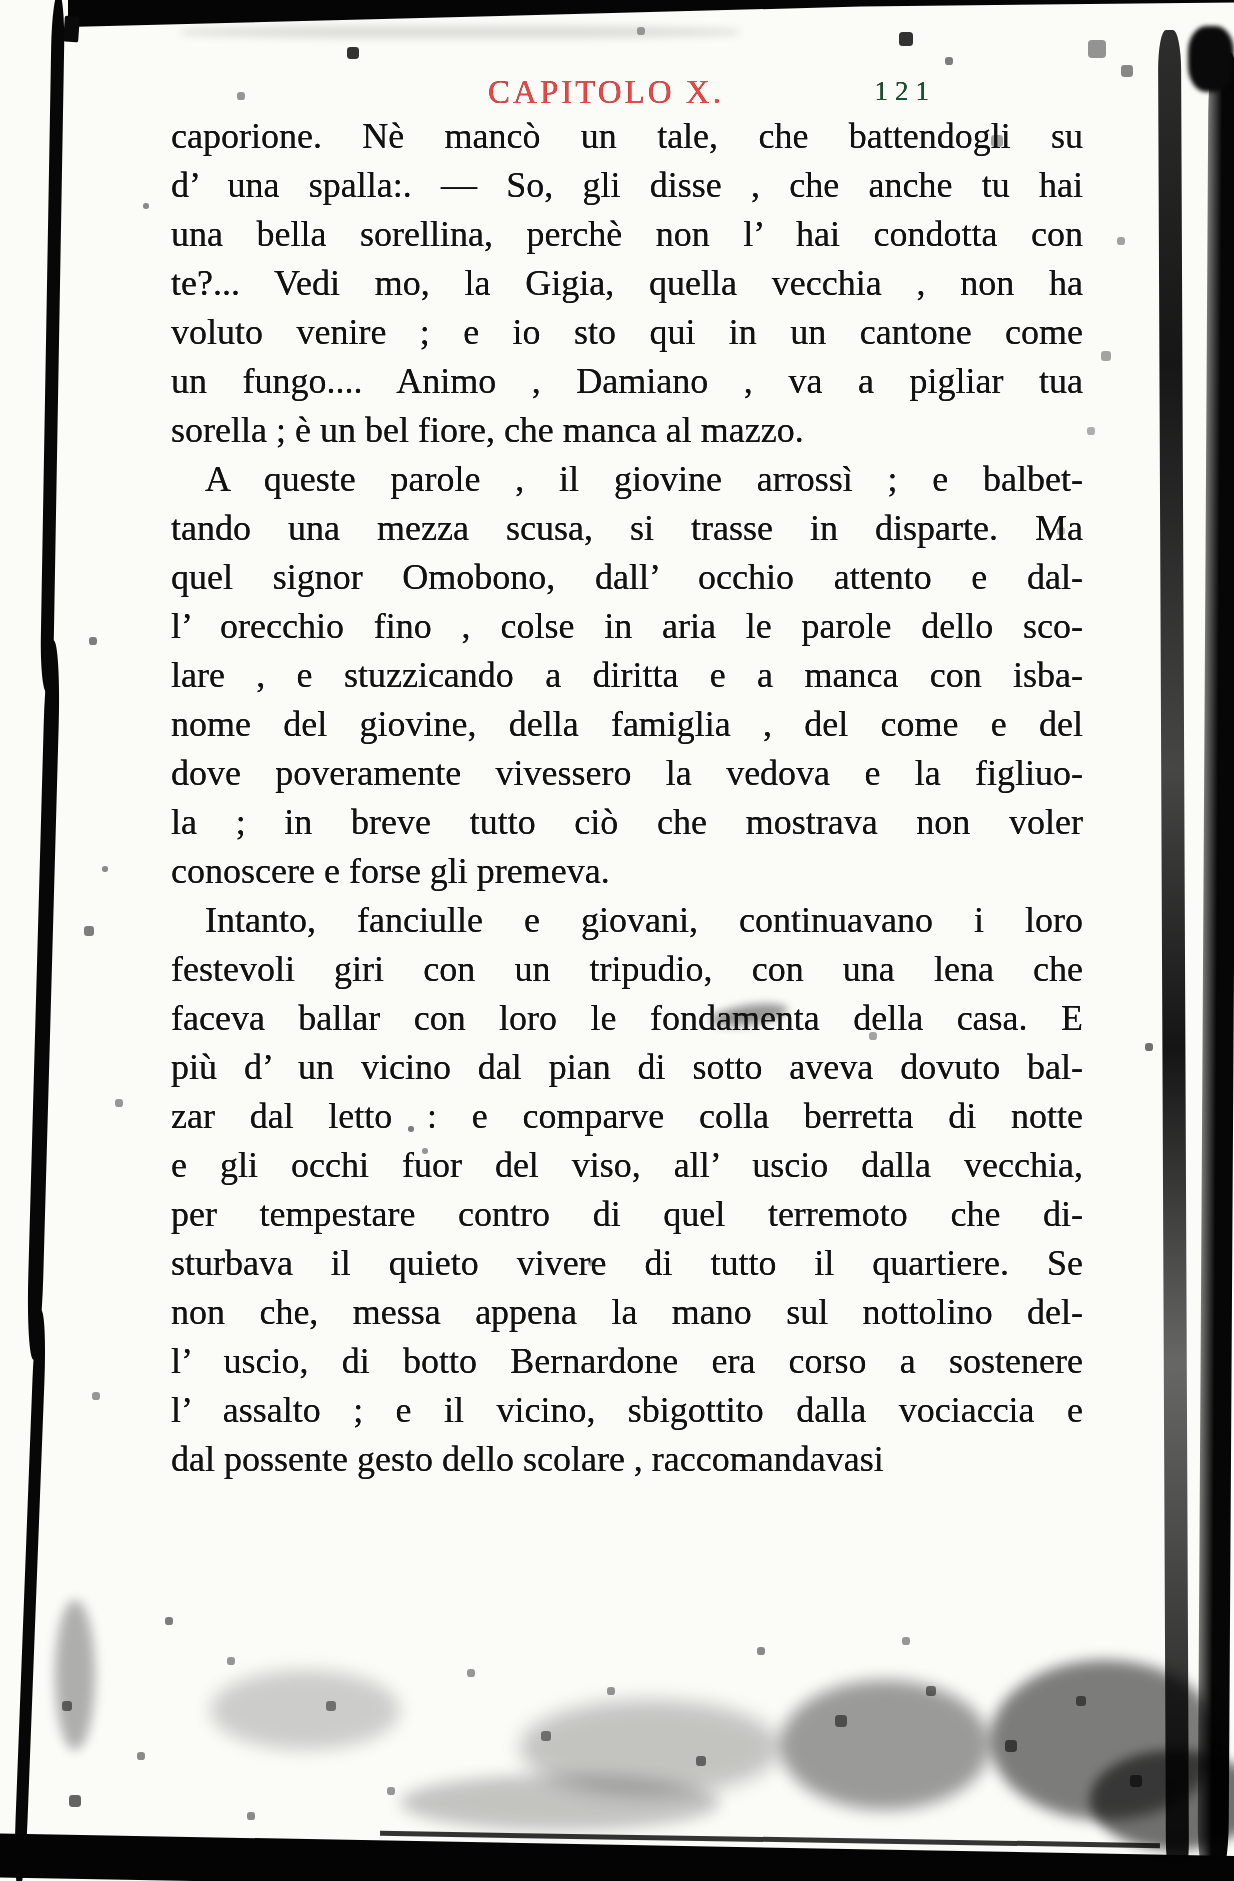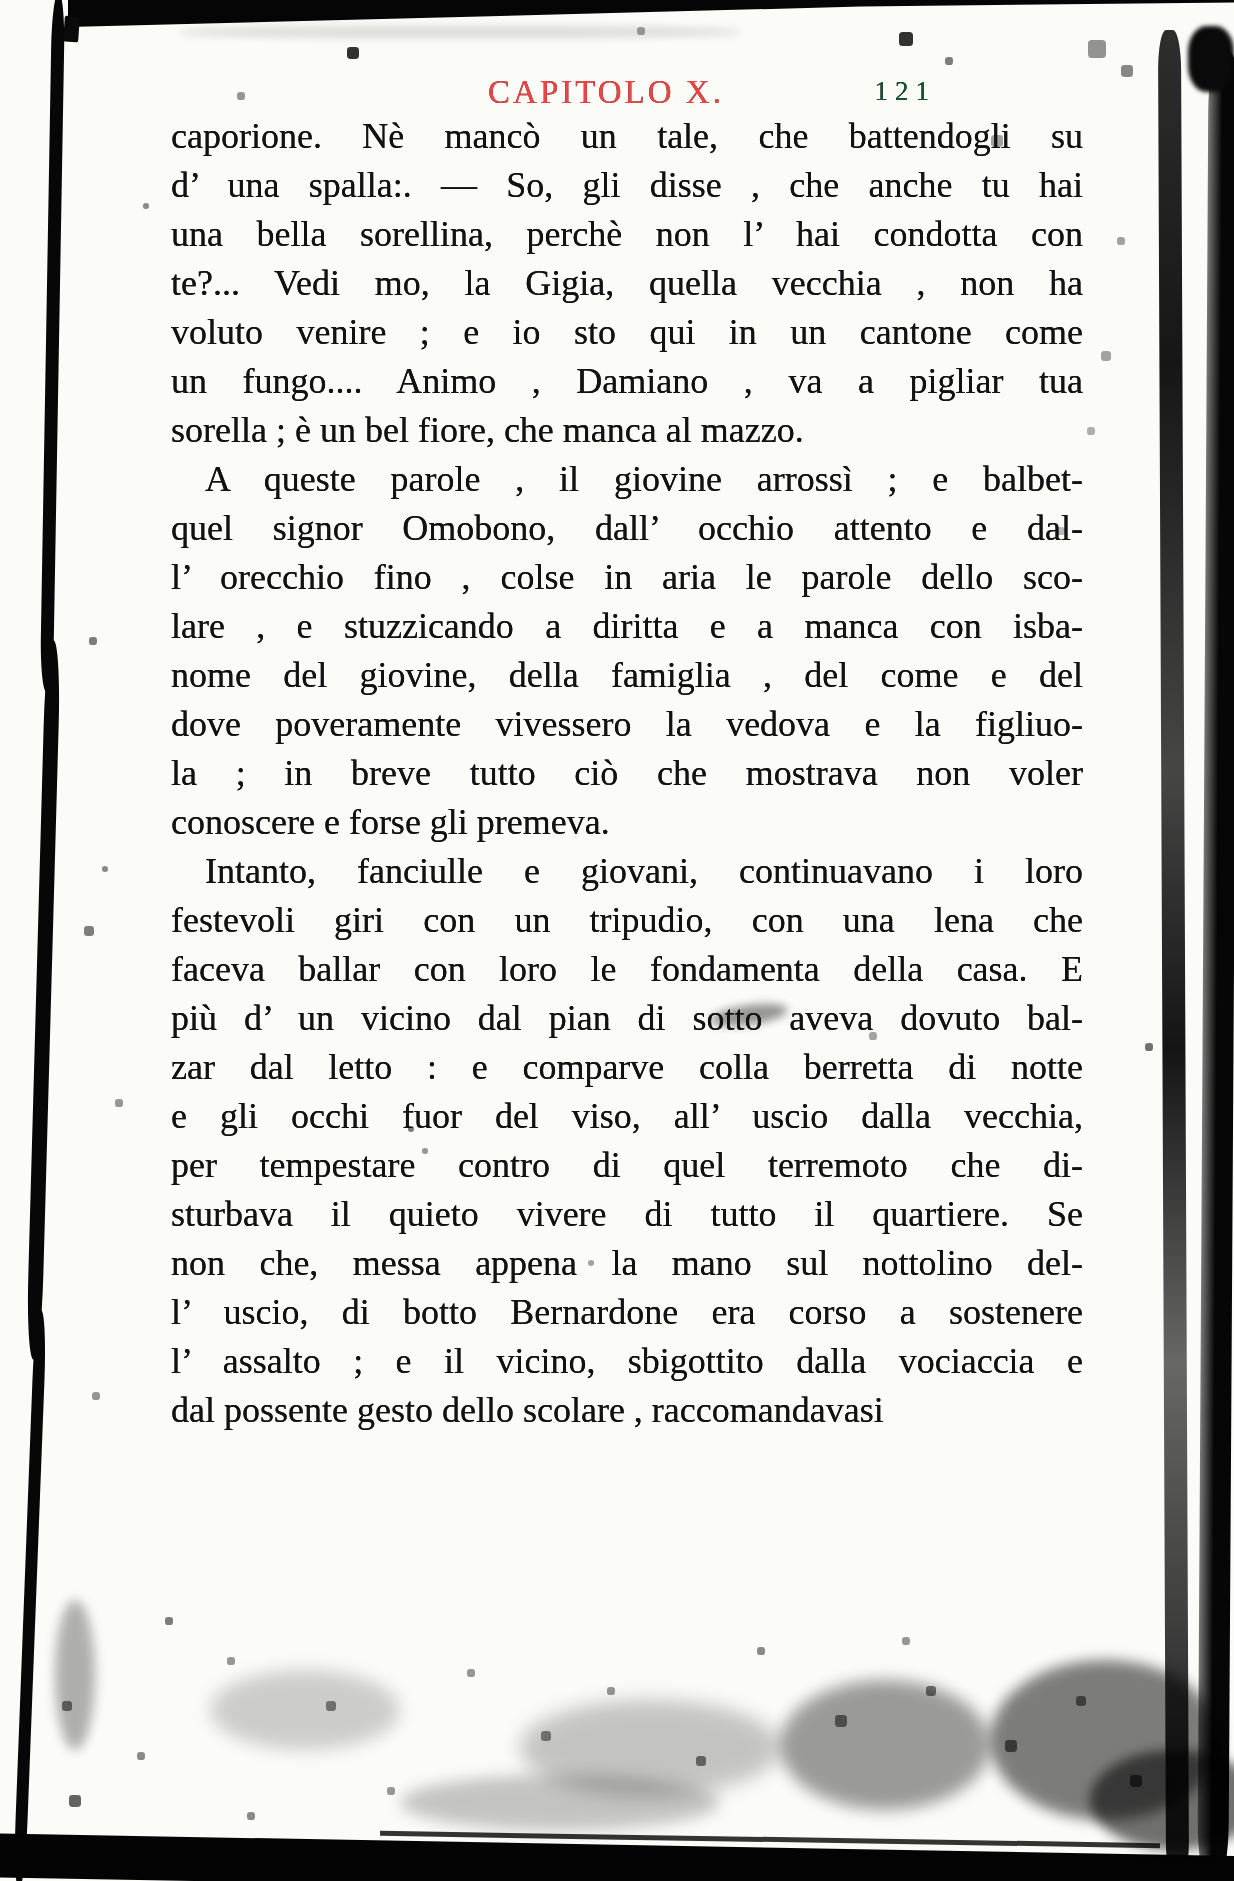--- a/index.html
+++ b/index.html
@@ -158,20 +158,21 @@
 
   <main class="text-block">
     <div class="line">caporione. Nè mancò un tale, che battendogli su</div>
     <div class="line">d’ una spalla:. — So, gli disse , che anche tu hai</div>
     <div class="line">una bella sorellina, perchè non l’ hai condotta con</div>
     <div class="line">te?... Vedi mo, la Gigia, quella vecchia , non ha</div>
     <div class="line">voluto venire ; e io sto qui  in un cantone come</div>
     <div class="line">un fungo.... Animo , Damiano , va a pigliar tua</div>
     <div class="line short">sorella ; è un bel fiore, che manca al mazzo.</div>
     <div class="line indent">A queste parole , il giovine arrossì ; e balbet-</div>
+    <div class="line">tando una mezza scusa, si trasse in disparte. Ma</div>
     <div class="line">quel signor Omobono, dall’ occhio attento e dal-</div>
     <div class="line">l’ orecchio fino , colse in aria le parole dello sco-</div>
     <div class="line">lare , e stuzzicando a diritta e a manca con isba-</div>
     <div class="line">nome del giovine, della famiglia , del come e del</div>
     <div class="line">dove poveramente vivessero la vedova e la figliuo-</div>
     <div class="line">la ; in breve tutto ciò che mostrava non voler</div>
     <div class="line short">conoscere e forse gli premeva.</div>
     <div class="line indent">Intanto, fanciulle e giovani, continuavano i loro</div>
     <div class="line">festevoli giri con un tripudio, con una lena che</div>
     <div class="line">faceva ballar con loro le fondamenta della casa. E</div>

